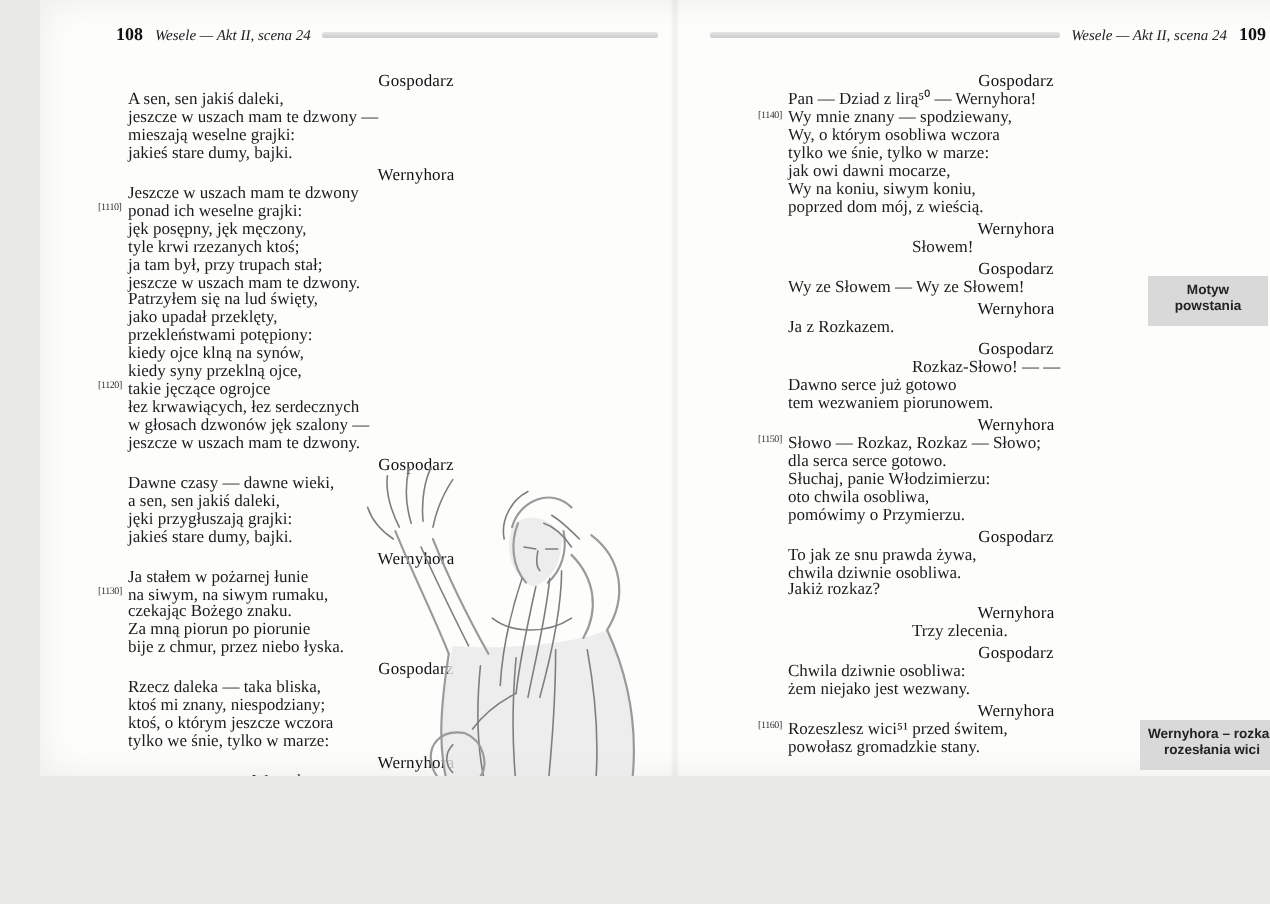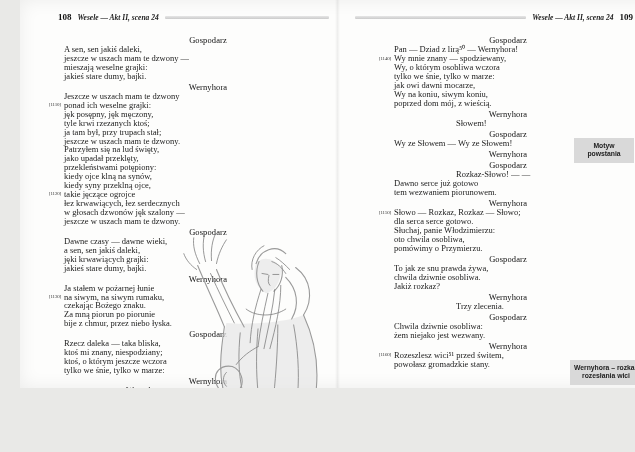--- a/index.html
+++ b/index.html
@@ -20,21 +20,21 @@
     background:linear-gradient(90deg, rgba(0,0,0,0) 0%, rgba(0,0,0,0.06) 50%, rgba(0,0,0,0) 100%);
   }
   .page { position:absolute; top:0; height:452px; width:317px; }
   .page-left  { left:0; }
   .page-right { left:318px; }
 
   .header { position:absolute; top:12px; display:flex; align-items:center; gap:6px; }
   .page-left  .header { left:38px; right:8px; }
   .page-right .header { left:17px; right:22px; }
   .pagenum { font-weight:bold; font-size:9px; color:#111; }
-  .running { font-style:italic; font-size:7.5px; color:#222; white-space:nowrap;font-weight:bold; }
+  .running { font-style:italic; font-size:7.5px; color:#222; white-space:nowrap; }
   .rule { flex:1; height:3px; border-radius:1px;
           background:linear-gradient(#e6e6e6,#cbcbcb); }
 
   .content { position:absolute; top:34px; }
   .page-left  .content { left:44px; width:270px; }
   .page-right .content { left:56px; width:210px; }
 
   .speaker {
     font-weight:normal; font-size:8.5px; line-height:9px;
     margin:2.2px 0 0 18px; color:#101010; letter-spacing:0.1px;text-align:center;
@@ -102,21 +102,21 @@
         <div class="vline"><span>przekleństwami potępiony:</span></div>
         <div class="vline"><span>kiedy ojce klną na synów,</span></div>
         <div class="vline"><span>kiedy syny przeklną ojce,</span></div>
         <div class="vline"><span class="lnum">[1120]</span><span>takie jęczące ogrojce</span></div>
         <div class="vline"><span>łez krwawiących, łez serdecznych</span></div>
         <div class="vline"><span>w głosach dzwonów jęk szalony —</span></div>
         <div class="vline"><span>jeszcze w uszach mam te dzwony.</span></div>
         <div class="speaker">Gospodarz</div>
         <div class="vline"><span>Dawne czasy — dawne wieki,</span></div>
         <div class="vline"><span>a sen, sen jakiś daleki,</span></div>
-        <div class="vline"><span>jęki krwawiących grajki:</span></div>
+        <div class="vline"><span>jęki przygłuszają grajki:</span></div>
         <div class="vline"><span>jakieś stare dumy, bajki.</span></div>
         <div class="speaker">Wernyhora</div>
         <div class="vline"><span>Ja stałem w pożarnej łunie</span></div>
         <div class="vline"><span class="lnum">[1130]</span><span>na siwym, na siwym rumaku,</span></div>
         <div class="vline"><span>czekając Bożego znaku.</span></div>
         <div class="vline"><span>Za mną piorun po piorunie</span></div>
         <div class="vline"><span>bije z chmur, przez niebo łyska.</span></div>
         <div class="speaker">Gospodarz</div>
         <div class="vline"><span>Rzecz daleka — taka bliska,</span></div>
         <div class="vline"><span>ktoś mi znany, niespodziany;</span></div>
@@ -194,20 +194,21 @@
         <div class="vline"><span>Wy, o którym osobliwa wczora</span></div>
         <div class="vline"><span>tylko we śnie, tylko w marze:</span></div>
         <div class="vline"><span>jak owi dawni mocarze,</span></div>
         <div class="vline"><span>Wy na koniu, siwym koniu,</span></div>
         <div class="vline"><span>poprzed dom mój, z wieścią.</span></div>
         <div class="speaker">Wernyhora</div>
         <div class="vline indent"><span>Słowem!</span></div>
         <div class="speaker">Gospodarz</div>
         <div class="vline"><span>Wy ze Słowem — Wy ze Słowem!</span></div>
         <div class="speaker">Wernyhora</div>
+        <div class="vline"><span>Ja z Rozkazem.</span></div>
         <div class="speaker">Gospodarz</div>
         <div class="vline indent"><span>Rozkaz-Słowo! — —</span></div>
         <div class="vline"><span>Dawno serce już gotowo</span></div>
         <div class="vline"><span>tem wezwaniem piorunowem.</span></div>
         <div class="speaker">Wernyhora</div>
         <div class="vline"><span class="lnum">[1150]</span><span>Słowo — Rozkaz, Rozkaz — Słowo;</span></div>
         <div class="vline"><span>dla serca serce gotowo.</span></div>
         <div class="vline"><span>Słuchaj, panie Włodzimierzu:</span></div>
         <div class="vline"><span>oto chwila osobliwa,</span></div>
         <div class="vline"><span>pomówimy o Przymierzu.</span></div>

